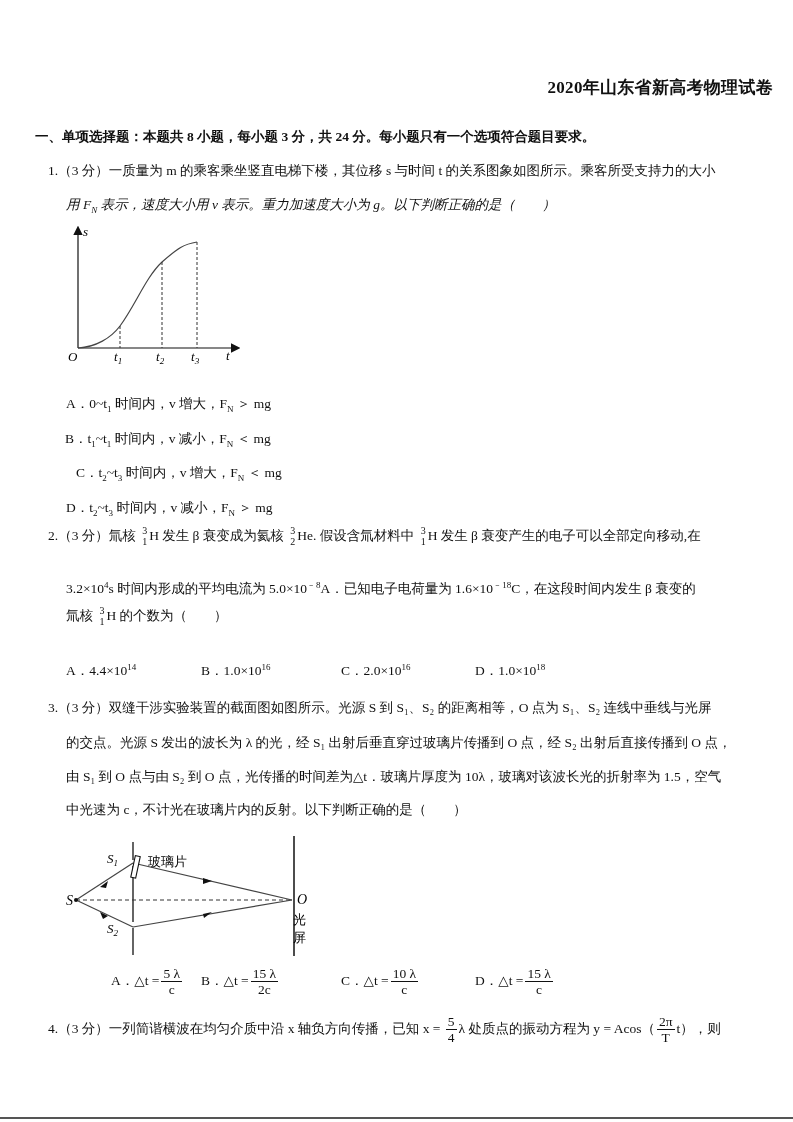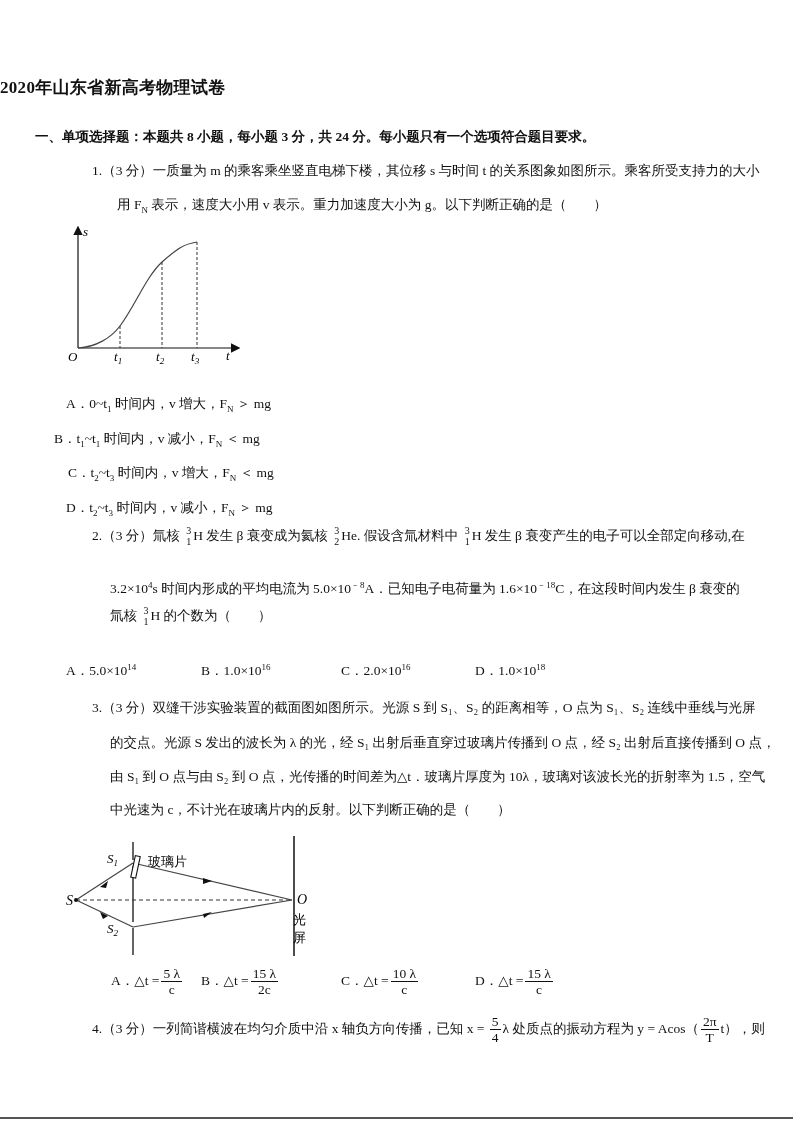--- a/index.html
+++ b/index.html
@@ -4,25 +4,25 @@
 <style>
   html, body { margin: 0; padding: 0; background: #ffffff; }
   body {
     width: 793px; height: 1122px; position: relative; overflow: hidden;
     font-family: "Liberation Serif", "DejaVu Serif", serif;
     color: #111;
     font-size: 13.5px;
   }
   .abs { position: absolute; white-space: nowrap; }
   .title {
-    left: 0; width: 773px; top: 76px; text-align: left;
+    left: 0; width: 773px; top: 76px; text-align: right;
     font-weight: bold; font-size: 17px; letter-spacing: 0.3px;
   }
   .section { left: 35px; top: 128px; font-weight: bold; font-size: 13.5px; }
-  .line { font-size: 13.5px; margin-left: 44px; }
+  .line { font-size: 13.5px; }
   sub, sup { font-size: 9px; line-height: 0; }
   .nuc { display: inline-block; vertical-align: middle; text-align: center; line-height: 11px; font-size: 10px; margin: 0 2px 0 3px; position: relative; top: -1px;}
   .nuc span { display: block; }
   .frac { display: inline-block; vertical-align: middle; text-align: center; line-height: 15px; margin: 0 2px; }
   .frac .num { display: block; border-bottom: 1px solid #111; padding: 0 2px; }
   .frac .den { display: block; padding: 0 2px; }
   .opt { font-size: 13.5px; }
   .footer-rule { position: absolute; left: 0; top: 1117px; width: 793px; height: 2px; background: #555; }
   svg text { font-family: "Liberation Serif", "DejaVu Serif", serif; }
   .cjk { font-family: "DejaVu Sans", sans-serif; }
@@ -31,21 +31,21 @@
 <body>
 
 <div class="abs title">2020年山东省新高考物理试卷</div>
 
 <div class="abs section">一、单项选择题：本题共 8 小题，每小题 3 分，共 24 分。每小题只有一个选项符合题目要求。</div>
 
 <div>
   <div class="abs line" style="left:48px; top:162px;">
     <span>1.</span><span>（3 分）</span><span>一质量为 m 的乘客乘坐竖直电梯下楼，其位移 s 与时间 t 的关系图象如图所示。乘客所受支持力的大小</span>
   </div>
-  <div class="abs line" style="left:73px; top:196px;">
+  <div class="abs line" style="left:66px; top:196px;font-style:italic;">
     <span>用 F</span><sub>N</sub><span> 表示，速度大小用 v 表示。重力加速度大小为 g。以下判断正确的是（　　）</span>
   </div>
 
   <svg class="abs" style="left:66px; top:222px;" width="180" height="145">
     <defs>
       <marker id="arr" markerWidth="8" markerHeight="8" refX="6" refY="4" orient="auto">
         <path d="M0,0 L8,4 L0,8 z" fill="#111"></path>
       </marker>
     </defs>
     <line x1="12" y1="126" x2="12" y2="6" stroke="#111" stroke-width="1.2" marker-end="url(#arr)"></line>
@@ -58,24 +58,24 @@
     <text x="160" y="138" font-size="13" font-style="italic">t</text>
     <text x="2" y="139" font-size="13" font-style="italic">O</text>
     <text x="48" y="139" font-size="13" font-style="italic"><tspan>t</tspan><tspan font-size="9" dy="3">1</tspan></text>
     <text x="90" y="139" font-size="13" font-style="italic"><tspan>t</tspan><tspan font-size="9" dy="3">2</tspan></text>
     <text x="125" y="139" font-size="13" font-style="italic"><tspan>t</tspan><tspan font-size="9" dy="3">3</tspan></text>
   </svg>
 
   <div class="abs opt" style="left:66px; top:395px;">
     <span>A．</span><span>0~t</span><sub>1</sub><span> 时间内，v 增大，F</span><sub>N</sub><span> ＞ mg</span>
   </div>
-  <div class="abs opt" style="left:54px; top:430px;">
+  <div class="abs opt" style="left:65px; top:430px;">
     <span>B．</span><span>t</span><sub>1</sub><span>~t</span><sub>1</sub><span> 时间内，v 减小，F</span><sub>N</sub><span> ＜ mg</span>
   </div>
-  <div class="abs opt" style="left:68px; top:464px;">
+  <div class="abs opt" style="left:76px; top:464px;">
     <span>C．</span><span>t</span><sub>2</sub><span>~t</span><sub>3</sub><span> 时间内，v 增大，F</span><sub>N</sub><span> ＜ mg</span>
   </div>
   <div class="abs opt" style="left:66px; top:499px;">
     <span>D．</span><span>t</span><sub>2</sub><span>~t</span><sub>3</sub><span> 时间内，v 减小，F</span><sub>N</sub><span> ＞ mg</span>
   </div>
 </div>
 
 <div>
   <div class="abs line" style="left:48px; top:526px;">
     <span>2.</span><span>（3 分）</span><span>氚核</span>
@@ -83,21 +83,21 @@
     <span class="nuc"><span>3</span><span>2</span></span><span>He. 假设含氚材料中</span>
     <span class="nuc"><span>3</span><span>1</span></span><span>H 发生 β 衰变产生的电子可以全部定向移动,在</span>
   </div>
   <div class="abs line" style="left:66px; top:580px;">
     <span>3.2×10</span><sup>4</sup><span>s 时间内形成的平均电流为 5.0×10</span><sup>﹣8</sup><span>A．已知电子电荷量为 1.6×10</span><sup>﹣18</sup><span>C，在这段时间内发生 β 衰变的</span>
   </div>
   <div class="abs line" style="left:66px; top:606px;">
     <span>氚核</span>
     <span class="nuc"><span>3</span><span>1</span></span><span>H 的个数为（　　）</span>
   </div>
-  <div class="abs opt" style="left:66px; top:662px;"><span>A．</span><span>5.0×10</span><sup>14</sup></div>
+  <div class="abs opt" style="left:66px; top:662px;"><span>A．</span><span>4.4×10</span><sup>14</sup></div>
   <div class="abs opt" style="left:201px; top:662px;"><span>B．</span><span>1.0×10</span><sup>16</sup></div>
   <div class="abs opt" style="left:341px; top:662px;text-align:center;"><span>C．</span><span>2.0×10</span><sup>16</sup></div>
   <div class="abs opt" style="left:475px; top:662px;"><span>D．</span><span>1.0×10</span><sup>18</sup></div>
 </div>
 
 <div>
   <div class="abs line" style="left:48px; top:699px;">
     <span>3.</span><span>（3 分）</span><span>双缝干涉实验装置的截面图如图所示。光源 S 到 S₁、S₂ 的距离相等，O 点为 S₁、S₂ 连线中垂线与光屏</span>
   </div>
   <div class="abs line" style="left:66px; top:734px;"><span>的交点。光源 S 发出的波长为 λ 的光，经 S₁ 出射后垂直穿过玻璃片传播到 O 点，经 S₂ 出射后直接传播到 O 点，</span></div>

